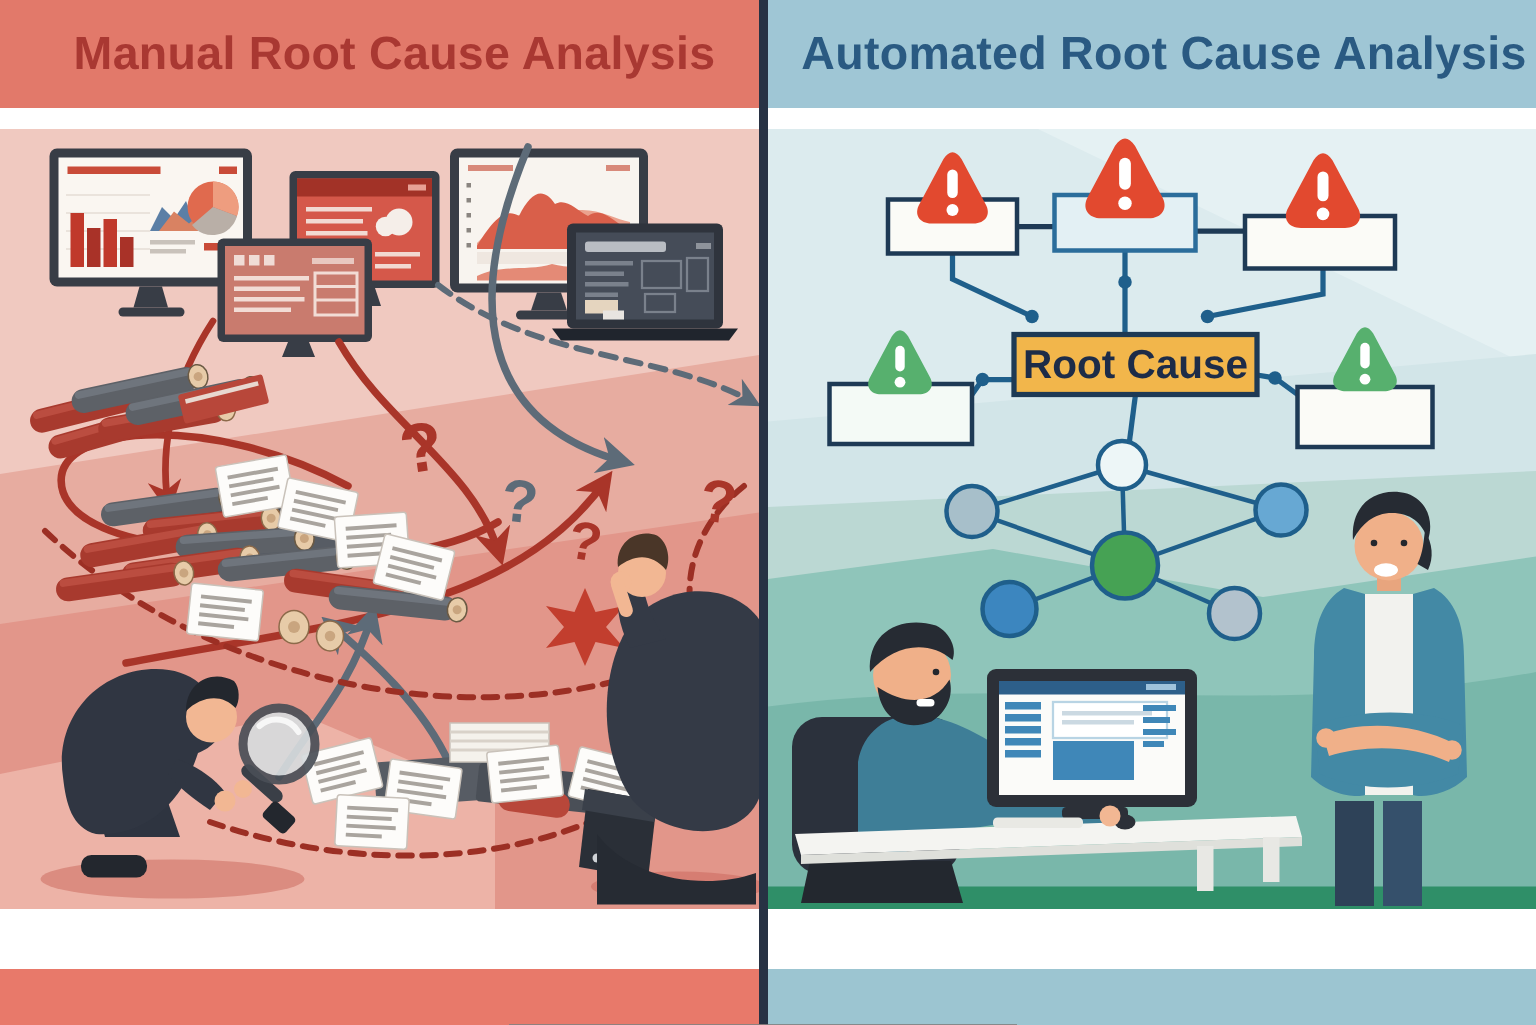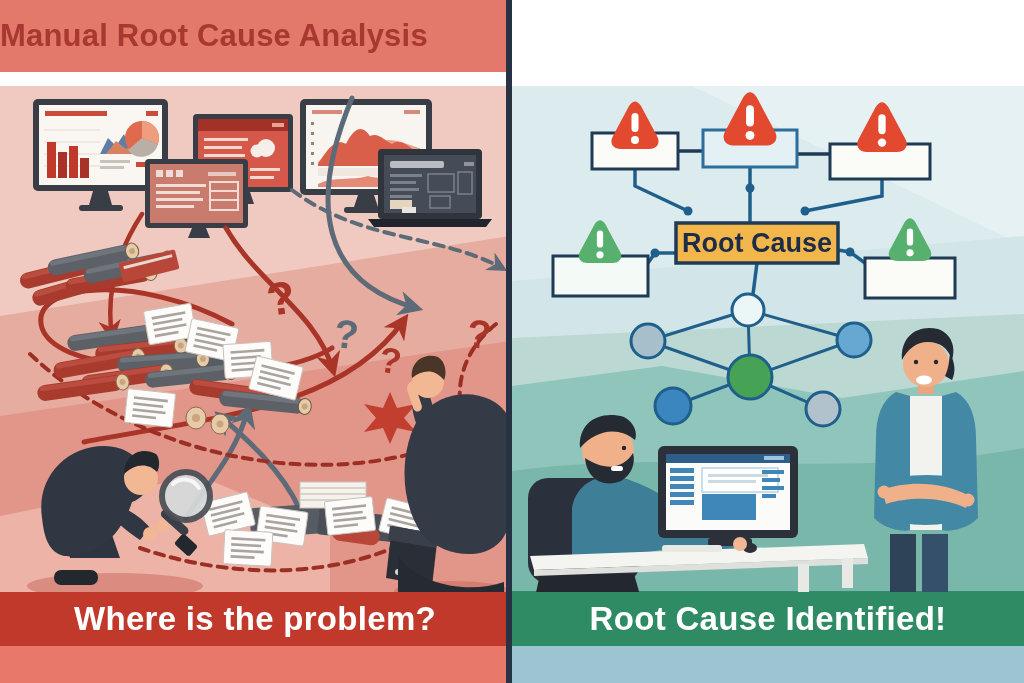--- a/index.html
+++ b/index.html
@@ -3,21 +3,21 @@
 <meta charset="utf-8">
 <style>
   html,body{margin:0;padding:0;background:#222;}
   *{box-sizing:border-box;}
   .stage{position:relative;width:1024px;height:683px;overflow:hidden;
          font-family:"Liberation Sans",sans-serif;background:#fff;}
   .panel{position:absolute;top:0;height:683px;}
   .panel.left{left:0;width:510px;}
   .panel.right{left:512px;width:512px;}
   .band{position:absolute;left:0;width:100%;}
-  .band.header{top:0;height:72px;display:flex;align-items:center;}
+  .band.header{top:0;height:72px;display:flex;align-items:center;justify-content:center;padding-left:16px;}
   .band.header h1{margin:0;font-size:31px;font-weight:700;letter-spacing:.2px;}
   .scene{position:absolute;top:86px;left:0;width:100%;height:520px;}
   .scene svg{display:block;width:100%;height:100%;}
   .band.caption{top:592px;height:54px;display:flex;align-items:center;justify-content:center;}
   .band.caption h2{margin:0;font-size:33px;font-weight:700;letter-spacing:.3px;}
   .band.foot{top:646px;height:37px;}
   .divider{position:absolute;top:0;left:506px;width:6px;height:683px;z-index:50;}
   svg text{font-family:"Liberation Sans",sans-serif;font-weight:bold;}
 </style>
 </head>
@@ -302,29 +302,29 @@
           <path d="M420,330 C400,360 398,414 422,448 C448,476 500,476 508,440 L508,330 C492,302 444,300 420,330 Z" fill="#343A46"></path>
           <path d="M420,346 C412,330 410,316 414,304 L428,300 C430,316 436,330 444,340 Z" fill="#343A46"></path>
           <circle cx="428" cy="296" r="16" fill="#F2B793"></circle>
           <path d="M412,292 C410,276 424,266 438,271 C446,276 447,288 444,294 C434,282 422,284 412,292 Z" fill="#4A3628"></path>
           <circle cx="414" cy="302" r="7" fill="#F2B793"></circle>
           <rect x="410" y="300" width="9" height="26" rx="4.5" transform="rotate(-18 414 312)" fill="#F2B793"></rect>
         </g>
       </svg>
     </div>
 
-    <div class="band caption" style="background-color: rgb(192, 57, 43);">
-      <h2 style="color: rgb(255, 255, 255);">Where is the problem?</h2>
-    </div>
     <div class="band foot" style="background-color: rgb(232, 121, 106);"></div>
   </section>
 
   <div class="divider" style="background-color: rgb(39, 50, 68);"></div>
 
   <section class="panel right">
+    <div class="band header" style="background-color: rgb(159, 198, 213);">
+      <h1 style="color: rgb(42, 90, 130);">Automated Root Cause Analysis</h1>
+    </div>
 
     <div class="scene" style="background-color: rgb(220, 235, 238);">
       <svg viewBox="0 0 512 520" preserveAspectRatio="none">
         <defs>
           <path id="tri" d="M-6,-22 C-2,-28 2,-28 6,-22 L22,8 C26,15 22,21 14,21 L-14,21 C-22,21 -26,15 -22,8 Z"></path>
           <g id="bang" fill="#FFFFFF">
             <rect x="-3.5" y="-15" width="7" height="19" rx="3.5"></rect>
             <circle cx="0" cy="12" r="4"></circle>
           </g>
         </defs>
@@ -468,19 +468,16 @@
           <circle cx="414" cy="278" r="23" fill="#F0B089"></circle>
           <path d="M390,274 C388,250 406,238 426,243 C440,248 444,262 440,274 C436,262 428,256 416,256 C404,256 396,263 390,274 Z" fill="#262B33"></path>
           <path d="M438,268 C443,276 444,286 440,294 L433,290 C437,282 437,274 438,268 Z" fill="#262B33"></path>
           <ellipse cx="412" cy="294" rx="8" ry="4.5" fill="#FFFFFF"></ellipse>
           <circle cx="404" cy="276" r="2.2" fill="#23272E"></circle>
             <circle cx="424" cy="276" r="2.2" fill="#23272E"></circle>
         </g>
       </svg>
     </div>
 
-    <div class="band caption" style="background-color: rgb(46, 139, 99);">
-      <h2 style="color: rgb(255, 255, 255);">Root Cause Identified!</h2>
-    </div>
     <div class="band foot" style="background-color: rgb(156, 197, 209);"></div>
   </section>
 
 </div>
 
 </body></html>

